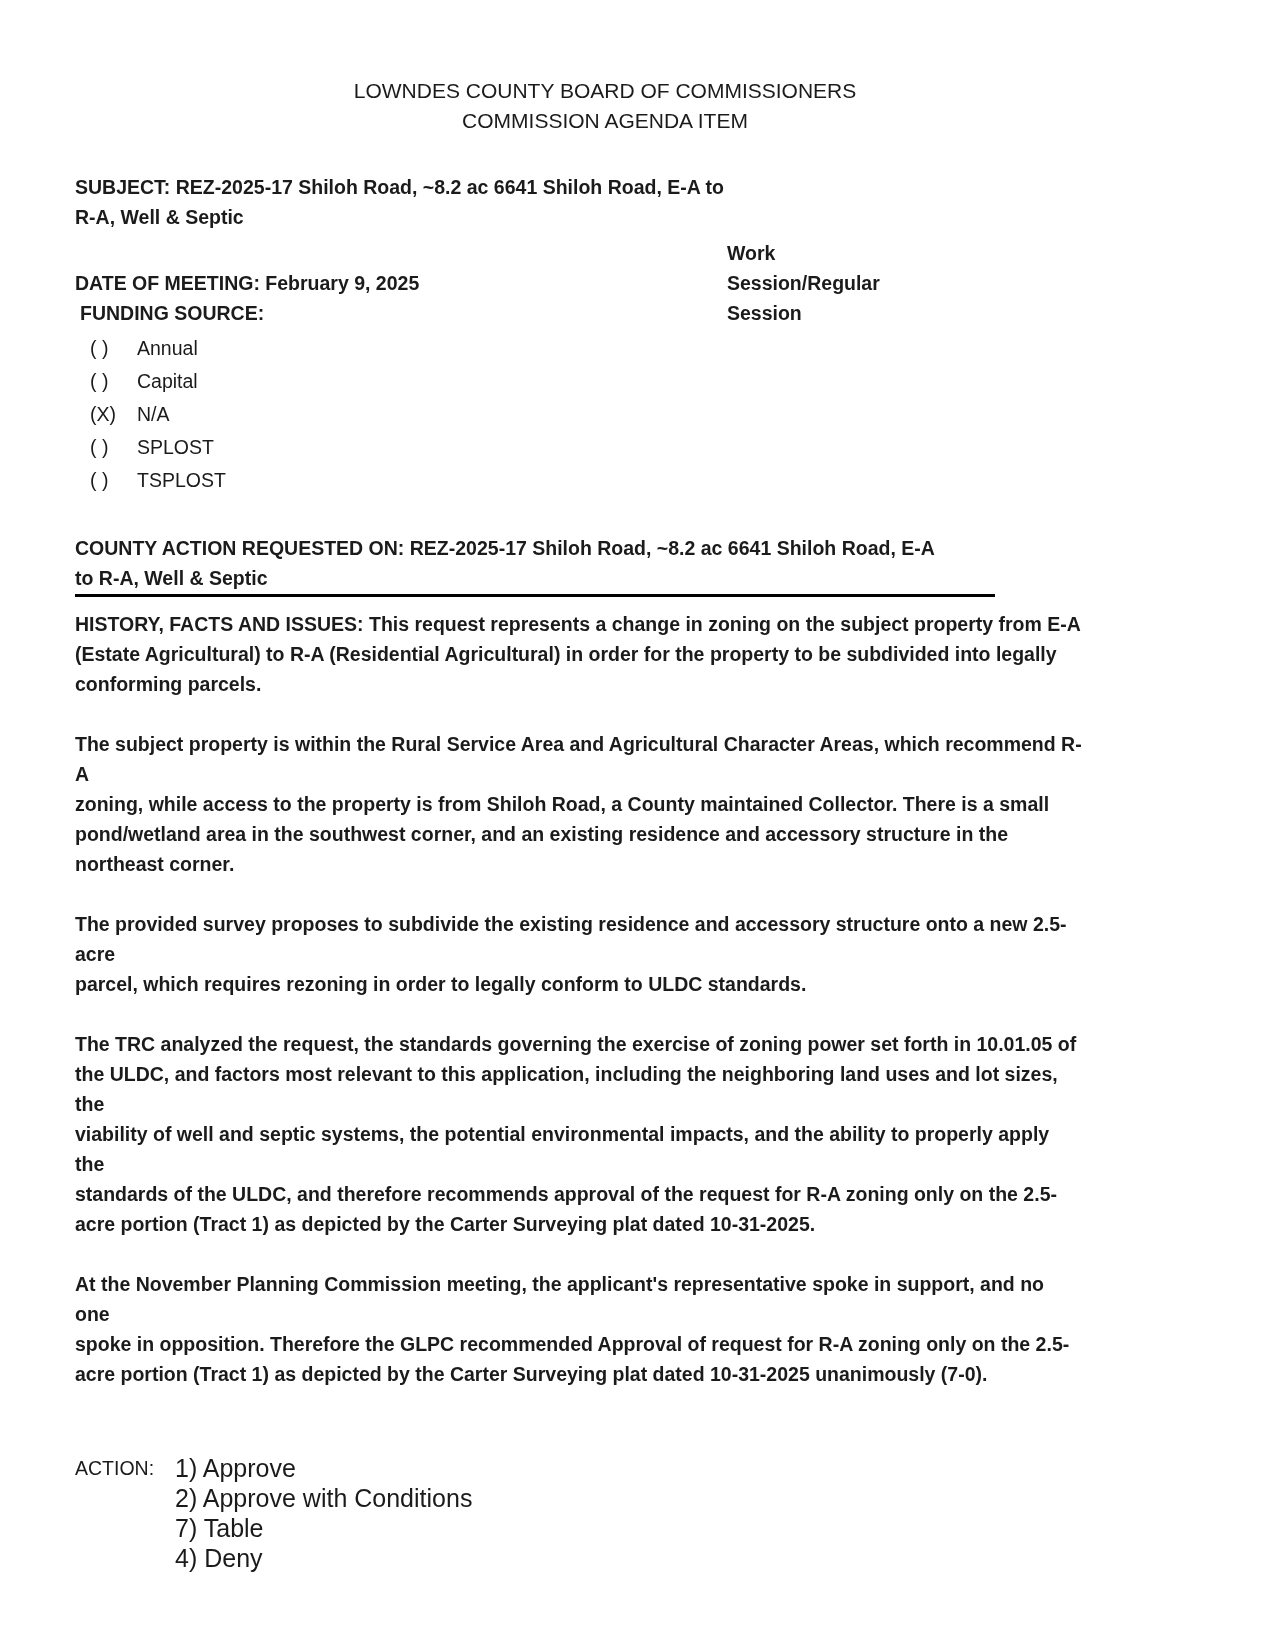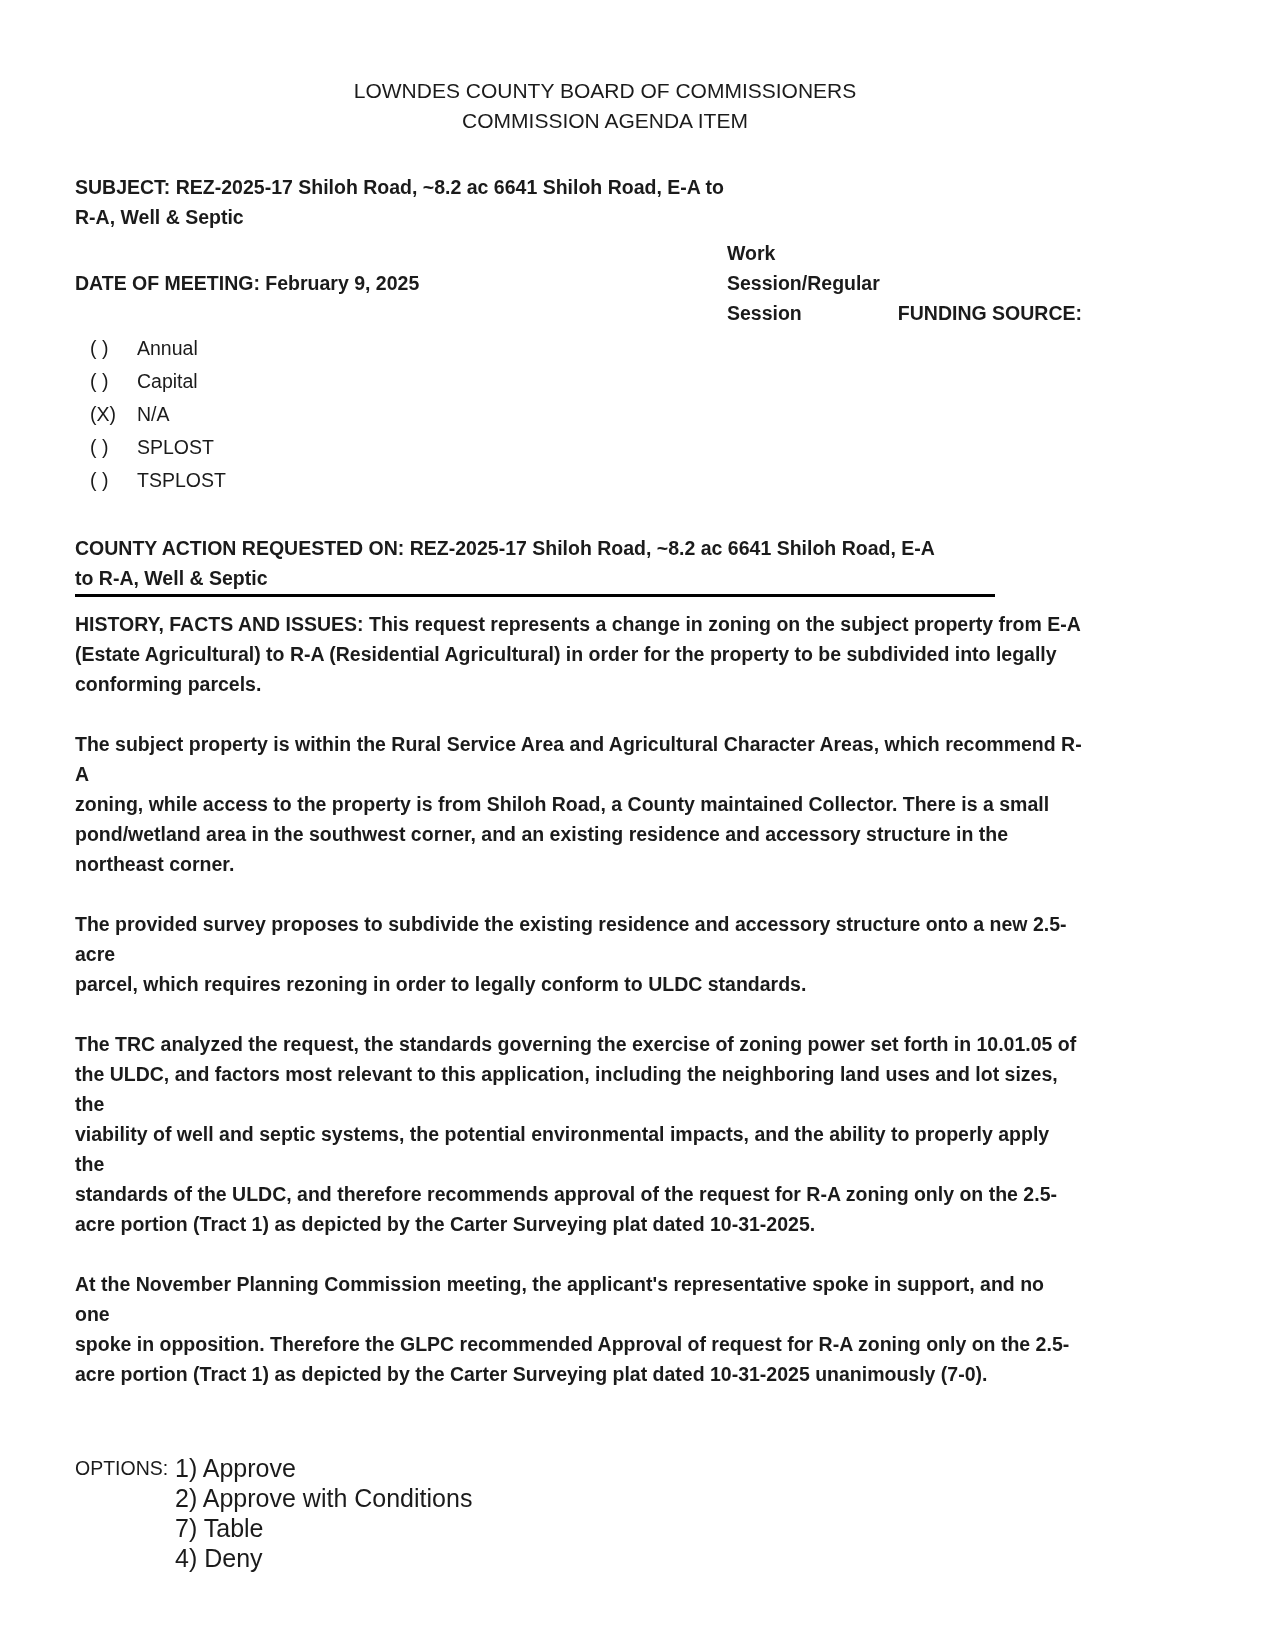--- a/index.html
+++ b/index.html
@@ -31,21 +31,21 @@
   }
   .subject { margin-top: 36px; max-width: 700px; }
   .meeting-row { position: relative; margin-top: 36px; }
   .session-col {
     position: absolute;
     left: 652px;
     top: -30px;
     width: 220px;
   }
   .budget { margin-top: 30px; }
-  .funding-header { padding-left: 5px; text-align: right; }
+  .funding-header { padding-left: 5px; }
   .funding-list { margin-top: 4px; }
   .funding-row {
     display: flex;
     font-size: 19.5px;
     line-height: 33px;
     padding-left: 15px;
   }
   .funding-mark { width: 47px; white-space: pre; }
   .county-action { margin-top: 36px; }
   .section-divider {
@@ -134,21 +134,21 @@
 the ULDC, and factors most relevant to this application, including the neighboring land uses and lot sizes, the
 viability of well and septic systems, the potential environmental impacts, and the ability to properly apply the
 standards of the ULDC, and therefore recommends approval of the request for R-A zoning only on the 2.5-
 acre portion (Tract 1) as depicted by the Carter Surveying plat dated 10-31-2025.</p>
     <p class="body-text">At the November Planning Commission meeting, the applicant's representative spoke in support, and no one
 spoke in opposition. Therefore the GLPC recommended Approval of request for R-A zoning only on the 2.5-
 acre portion (Tract 1) as depicted by the Carter Surveying plat dated 10-31-2025 unanimously (7-0).</p>
   </div>
 
   <div class="options-row">
-    <div class="options-label">OPTIONS:</div>
+    <div class="options-label">ACTION:</div>
     <div>
       <div class="option-item">1) Approve</div>
       <div class="option-item">2) Approve with Conditions</div>
       <div class="option-item">7) Table</div>
       <div class="option-item">4) Deny</div>
     </div>
   </div>
 
 </div>
 

